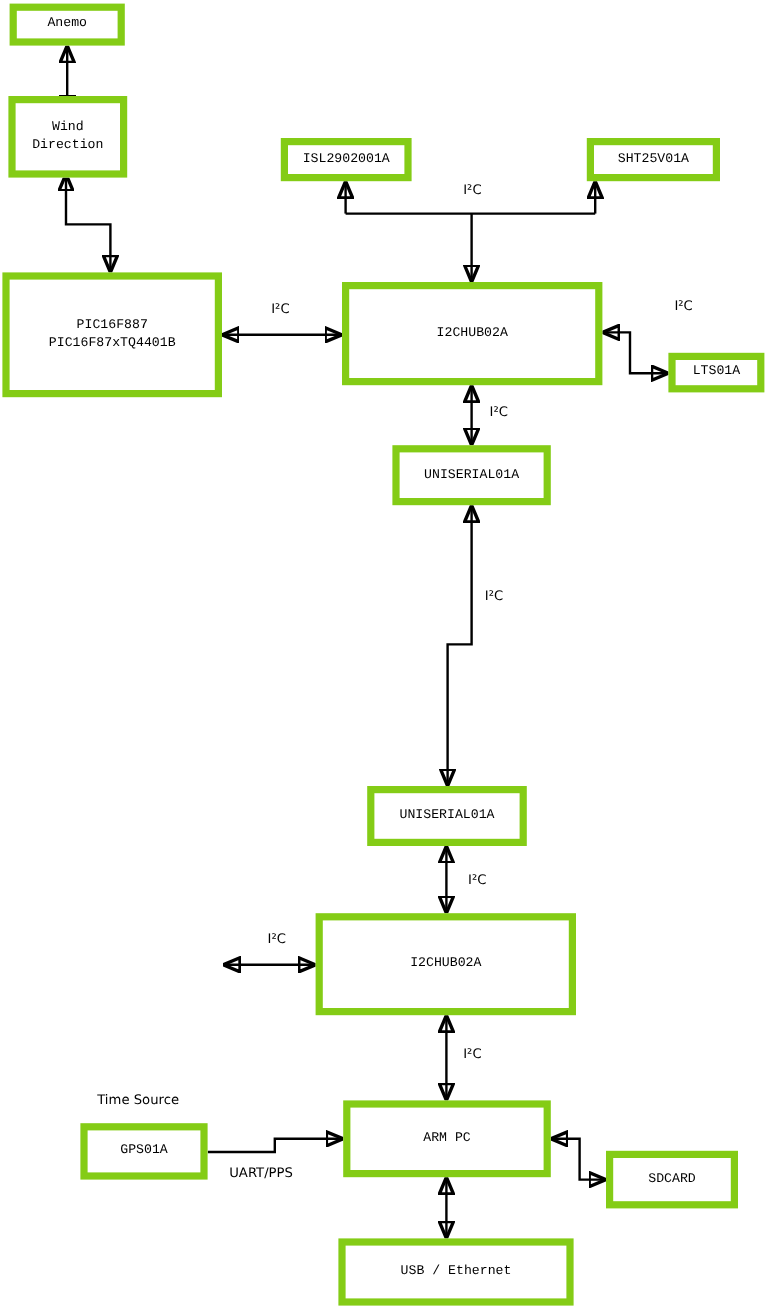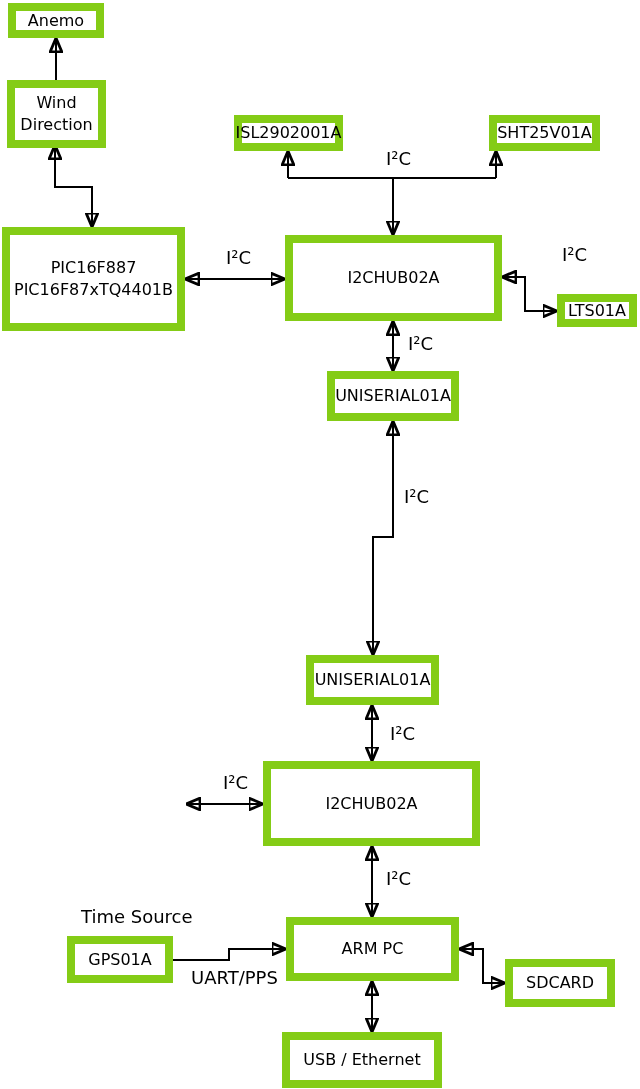--- a/index.html
+++ b/index.html
@@ -25,53 +25,54 @@
   }
   .edge-layer path {
     fill: none;
     stroke: #000000;
     stroke-width: 2;
   }
   .node {
     position: absolute;
     box-sizing: border-box;
     background: #ffffff;
-    border: 8px solid #84cc16;
+    border: 6px solid #84cc16;
     display: flex;
     flex-direction: column;
     align-items: center;
     justify-content: center;
     text-align: center;
-    font-size: 16px;
+    font-size: 11px;
     line-height: 1.35;
     white-space: nowrap;
+    font-family: Liberation Mono, monospace;
   }
   .edge-label {
     position: absolute;
-    font-size: 18px;
+    font-size: 11px;
     line-height: 15px;
     white-space: nowrap;
   }
 
   
   [data-name="node-anemo"]            { left: 8px;   top: 3px;    width: 96px;  height: 35px; }
   [data-name="node-wind-direction"]   { left: 7px;   top: 80px;   width: 99px;  height: 68px; }
   [data-name="node-pic"]              { left: 2px;   top: 227px;  width: 183px; height: 104px; }
   [data-name="node-isl"]              { left: 234px; top: 115px;  width: 109px; height: 36px; }
   [data-name="node-sht"]              { left: 441px; top: 115px;  width: 111px; height: 36px; margin-left: 48px; }
   [data-name="node-i2chub-top"]       { left: 285px; top: 235px;  width: 217px; height: 86px; }
   [data-name="node-lts"]              { left: 557px; top: 294px;  width: 80px;  height: 33px; }
   [data-name="node-uniserial-top"]    { left: 327px; top: 371px;  width: 132px; height: 50px; }
   [data-name="node-uniserial-bottom"] { left: 306px; top: 655px;  width: 133px; height: 50px; }
   [data-name="node-i2chub-bottom"]    { left: 263px; top: 761px;  width: 217px; height: 85px; }
   [data-name="node-barometer"]        { left: 75px;  top: 775px;  width: 111px; height: 57px; }
   [data-name="node-gps"]              { left: 67px;  top: 936px;  width: 106px; height: 47px; }
   [data-name="node-arm-pc"]           { left: 286px; top: 917px;  width: 173px; height: 64px; }
   [data-name="node-sdcard"]           { left: 505px; top: 959px;  width: 110px; height: 48px; }
-  [data-name="node-usb-ethernet"]     { left: 282px; top: 1032px; width: 160px; height: 56px; }
+  [data-name="node-usb-ethernet"]     { left: 282px; top: 1032px; width: 196px; height: 56px; }
 
   
   [data-name="label-i2c-pic-hub"]        { left: 226px; top: 250px; }
   [data-name="label-i2c-hub-sensors"]    { left: 386px; top: 151px; }
   [data-name="label-i2c-hub-lts"]        { left: 562px; top: 247px; }
   [data-name="label-i2c-hub-uniserial"]  { left: 408px; top: 336px; }
   [data-name="label-i2c-uniserial-link"] { left: 404px; top: 489px; }
   [data-name="label-i2c-uniserial-hub2"] { left: 390px; top: 726px; }
   [data-name="label-i2c-barometer-hub2"] { left: 223px; top: 775px; }
   [data-name="label-i2c-hub2-arm"]       { left: 386px; top: 871px; }

